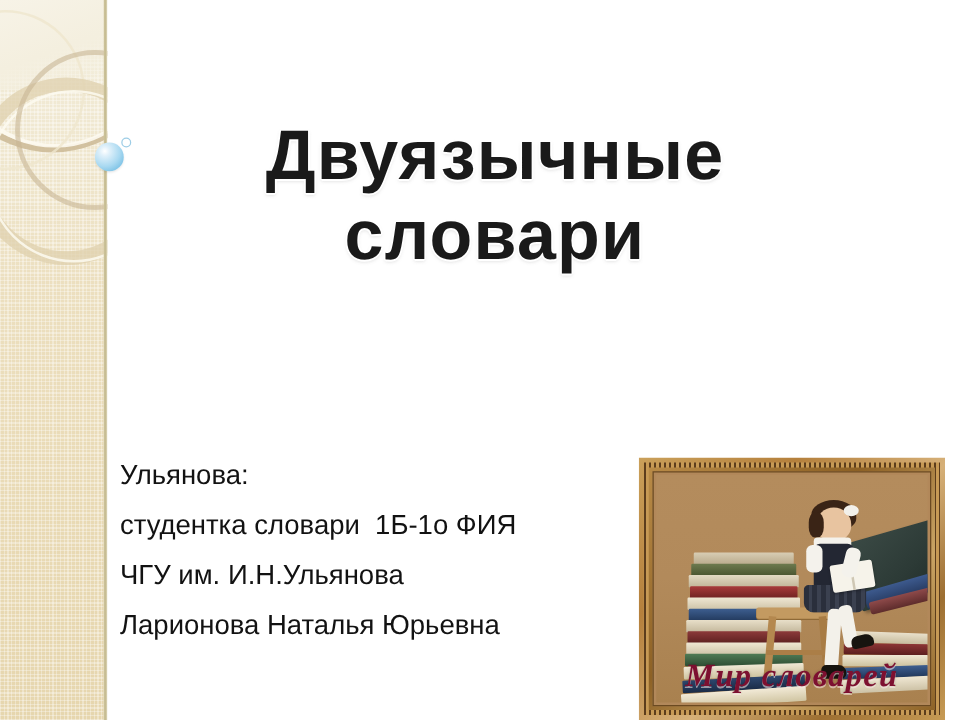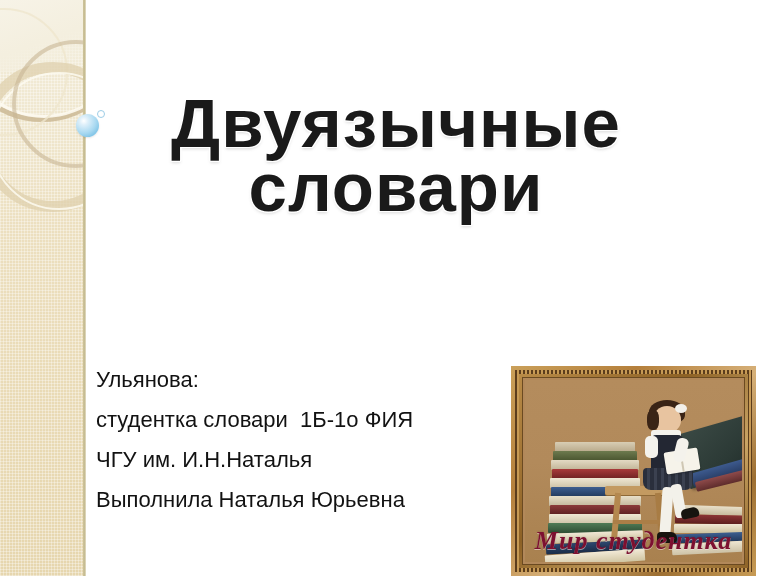--- a/index.html
+++ b/index.html
@@ -71,21 +71,21 @@
     position:absolute;left:97px;top:110px;width:8px;height:8px;border-radius:50%;
     border:1.4px solid #9dcde6;box-sizing:border-box;background:transparent;
   }
 
   
   .title{
     position:absolute;left:96px;top:92px;width:600px;
     text-align:center;
     font-family:"Liberation Sans",sans-serif;
     font-weight:bold;
-    font-size:69px;
+    font-size:56px;
     line-height:64px;
     color:#1a1a1a;
     letter-spacing:1px;
     white-space:pre-line;
     text-shadow:
        1.4px 0 0 #ffffff, -1.4px 0 0 #ffffff,
        0 1.4px 0 #ffffff, 0 -1.4px 0 #ffffff,
        1px 1px 0 #ffffff, -1px -1px 0 #ffffff,
        1px -1px 0 #ffffff, -1px 1px 0 #ffffff,
        0 0 4px rgba(255,255,255,.95),
@@ -218,22 +218,22 @@
 
   <div class="sphere"></div>
   <div class="ring-small"></div>
 
   <div class="title">Двуязычные
 словари</div>
 
   <div class="body-block">
     <div class="body-line">Ульянова:</div>
     <div class="body-line">студентка словари  1Б-1о ФИЯ</div>
-    <div class="body-line">ЧГУ им. И.Н.Наталья</div>
-    <div class="body-line">Выполнила Наталья Юрьевна</div>
+    <div class="body-line">ЧГУ им. И.Н.Ульянова</div>
+    <div class="body-line">Ларионова Наталья Юрьевна</div>
   </div>
 
   <div class="picture">
     <div class="frame-outer">
       <div class="frame-bead">
         <div class="frame-bead-inner">
           <div class="frame-lip">
 
             <div class="canvas">
 
@@ -278,21 +278,21 @@
               <div class="g-torso"></div>
               <div class="g-sleeve"></div>
               <div class="g-skirt"></div>
               <div class="g-leg"></div>
               <div class="g-leg2"></div>
               <div class="g-shoe"></div>
               <div class="g-shoe2"></div>
               <div class="g-book"></div>
               <div class="g-arm"></div>
 
-              <div class="caption">Мир студентка</div>
+              <div class="caption">Мир словарей</div>
 
             </div>
           </div>
         </div>
       </div>
     </div>
   </div>
 
 </div>
 

